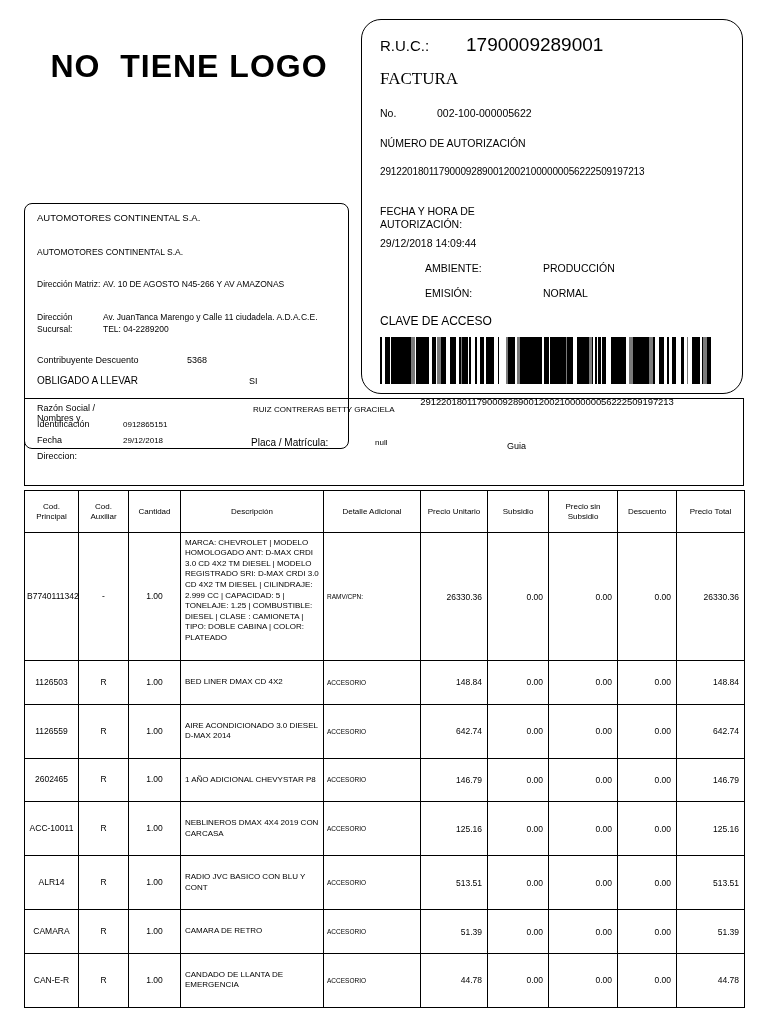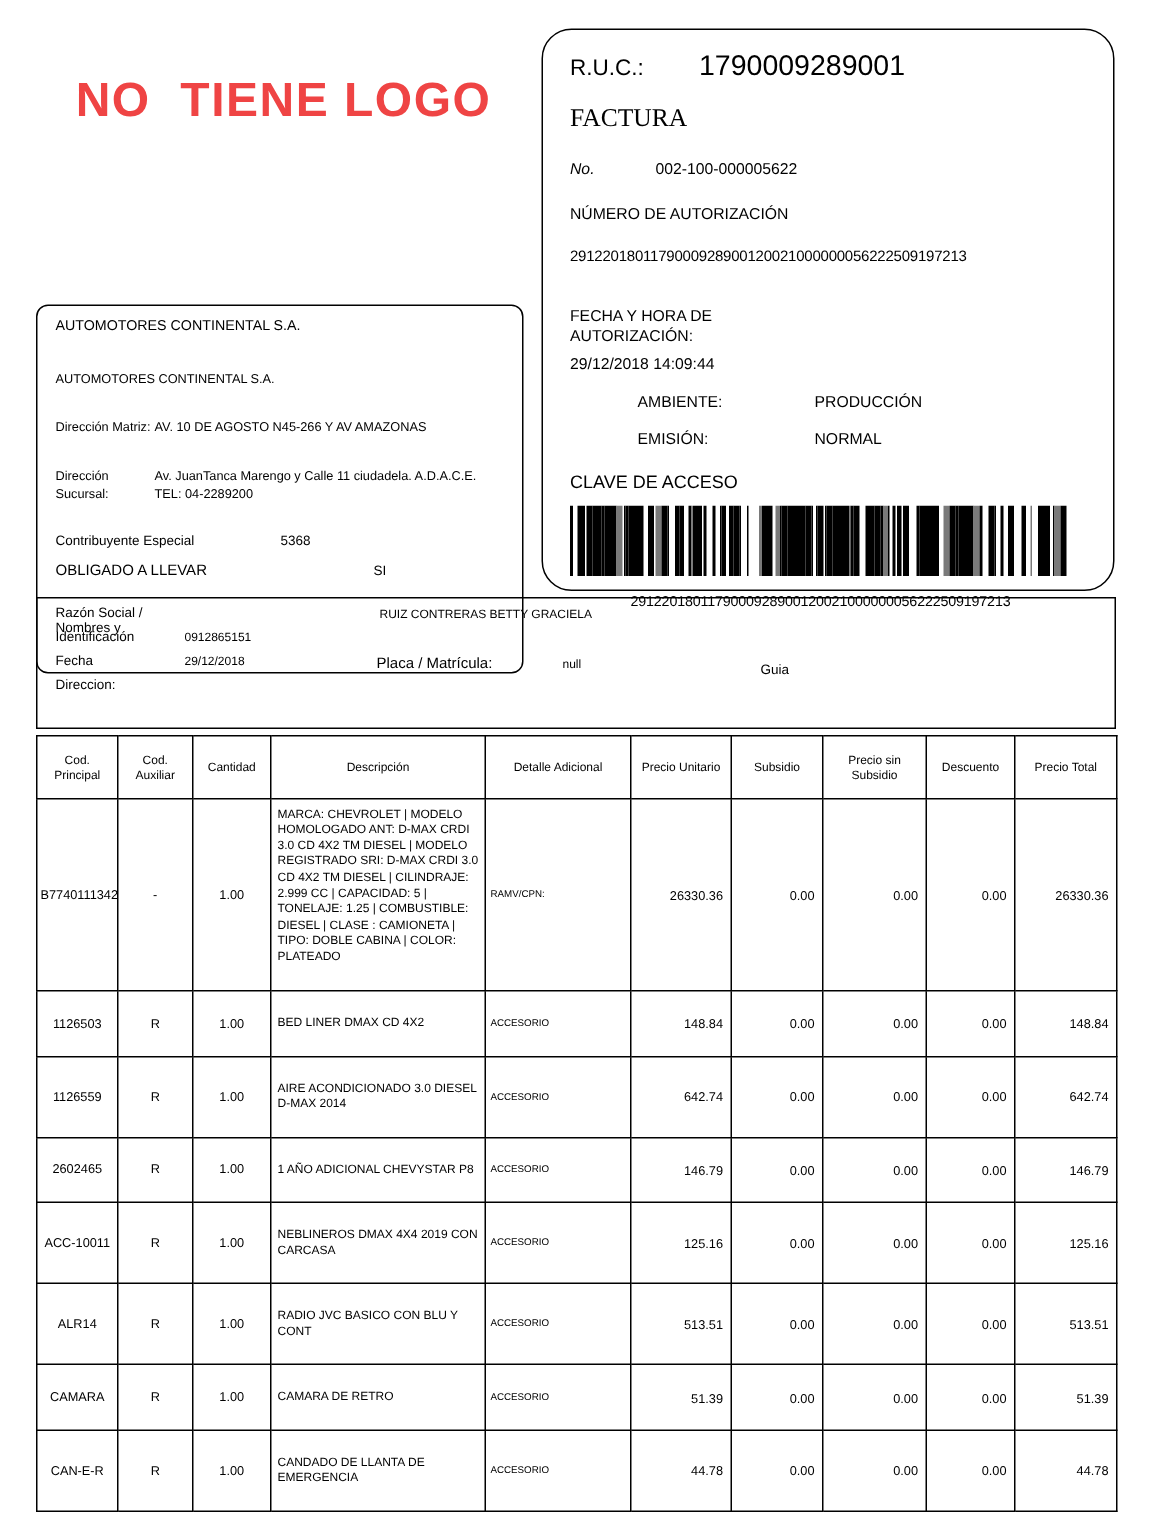--- a/index.html
+++ b/index.html
@@ -28,21 +28,21 @@
     position: absolute;
     left: 24px;
     top: 34px;
     width: 330px;
     height: 64px;
     display: flex;
     align-items: center;
     justify-content: center;
   }
   #logo-text {
-    color: #ef4444;
+    color: #000000;
     font-weight: bold;
     font-size: 32px;
     letter-spacing: 1px;
     white-space: pre;
   }
 
   
   #invoice-header-box {
     position: absolute;
     left: 361px;
@@ -65,21 +65,21 @@
   }
   #ruc-value {
     font-size: 19px;
   }
   #doc-type {
     font-size: 17px;
     margin-top: 13px;
     font-family: Liberation Serif, serif;
   }
   #no-row { margin-top: 18px; }
-  #no-label { font-size: 10.5px; width: 38px; flex: none; font-style: italic; }
+  #no-label { font-size: 10.5px; width: 38px; flex: none; }
   #no-value { font-size: 10.5px; margin-left: 19px; }
   #auth-number-label {
     font-size: 10.5px;
     margin-top: 18px;
   }
   #auth-number-value {
     font-size: 10px;
     margin-top: 17px;
     letter-spacing: -0.15px;
   }
@@ -423,21 +423,21 @@
       <span class="addr-key">Dirección Matriz:</span>
       <span class="addr-val">AV. 10 DE AGOSTO N45-266 Y AV AMAZONAS</span>
     </div>
 
     <div class="addr-row">
       <span class="addr-key">Dirección Sucursal:</span>
       <span class="addr-val">Av. JuanTanca Marengo y Calle 11 ciudadela. A.D.A.C.E. TEL: 04-2289200</span>
     </div>
 
     <div id="contrib-row">
-      <span id="contrib-key">Contribuyente Especial</span>
+      <span id="contrib-key">Contribuyente Descuento</span>
       <span id="contrib-val">5368</span>
     </div>
 
     <div id="obligado-row">
       <span id="obligado-key">OBLIGADO A LLEVAR</span>
       <span id="obligado-val">SI</span>
     </div>
   </div>
 
   <div id="customer-box">

